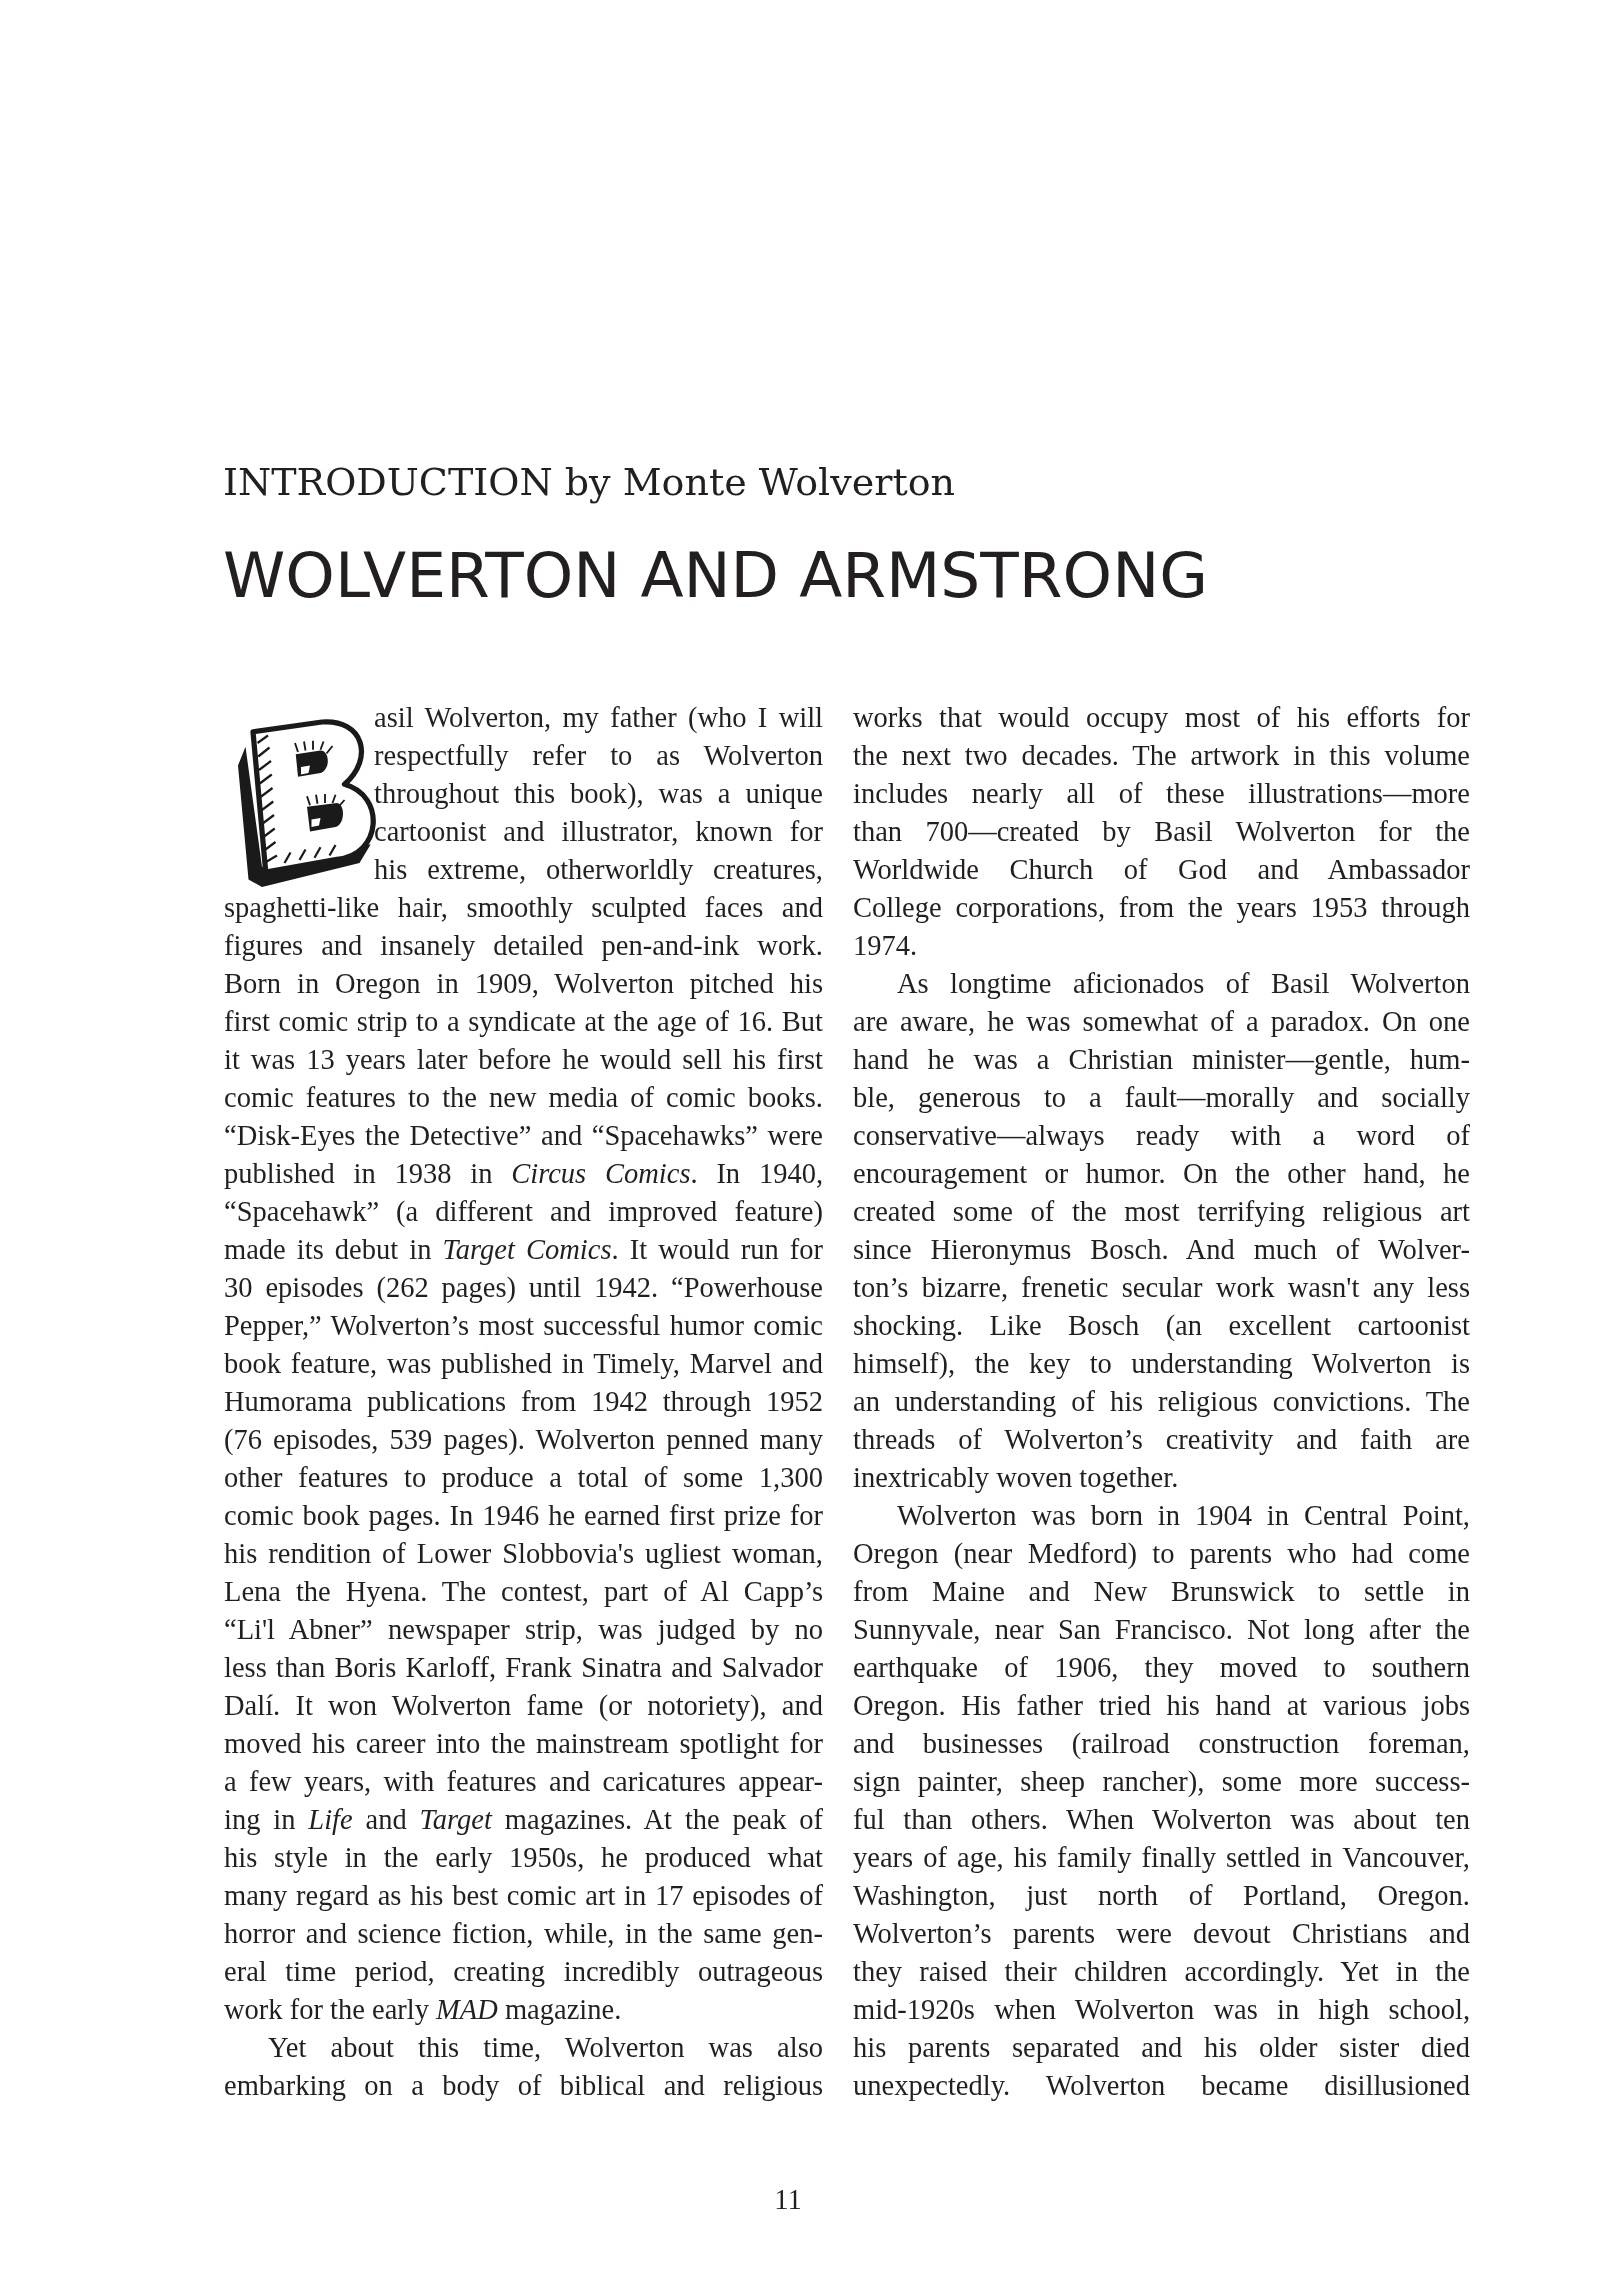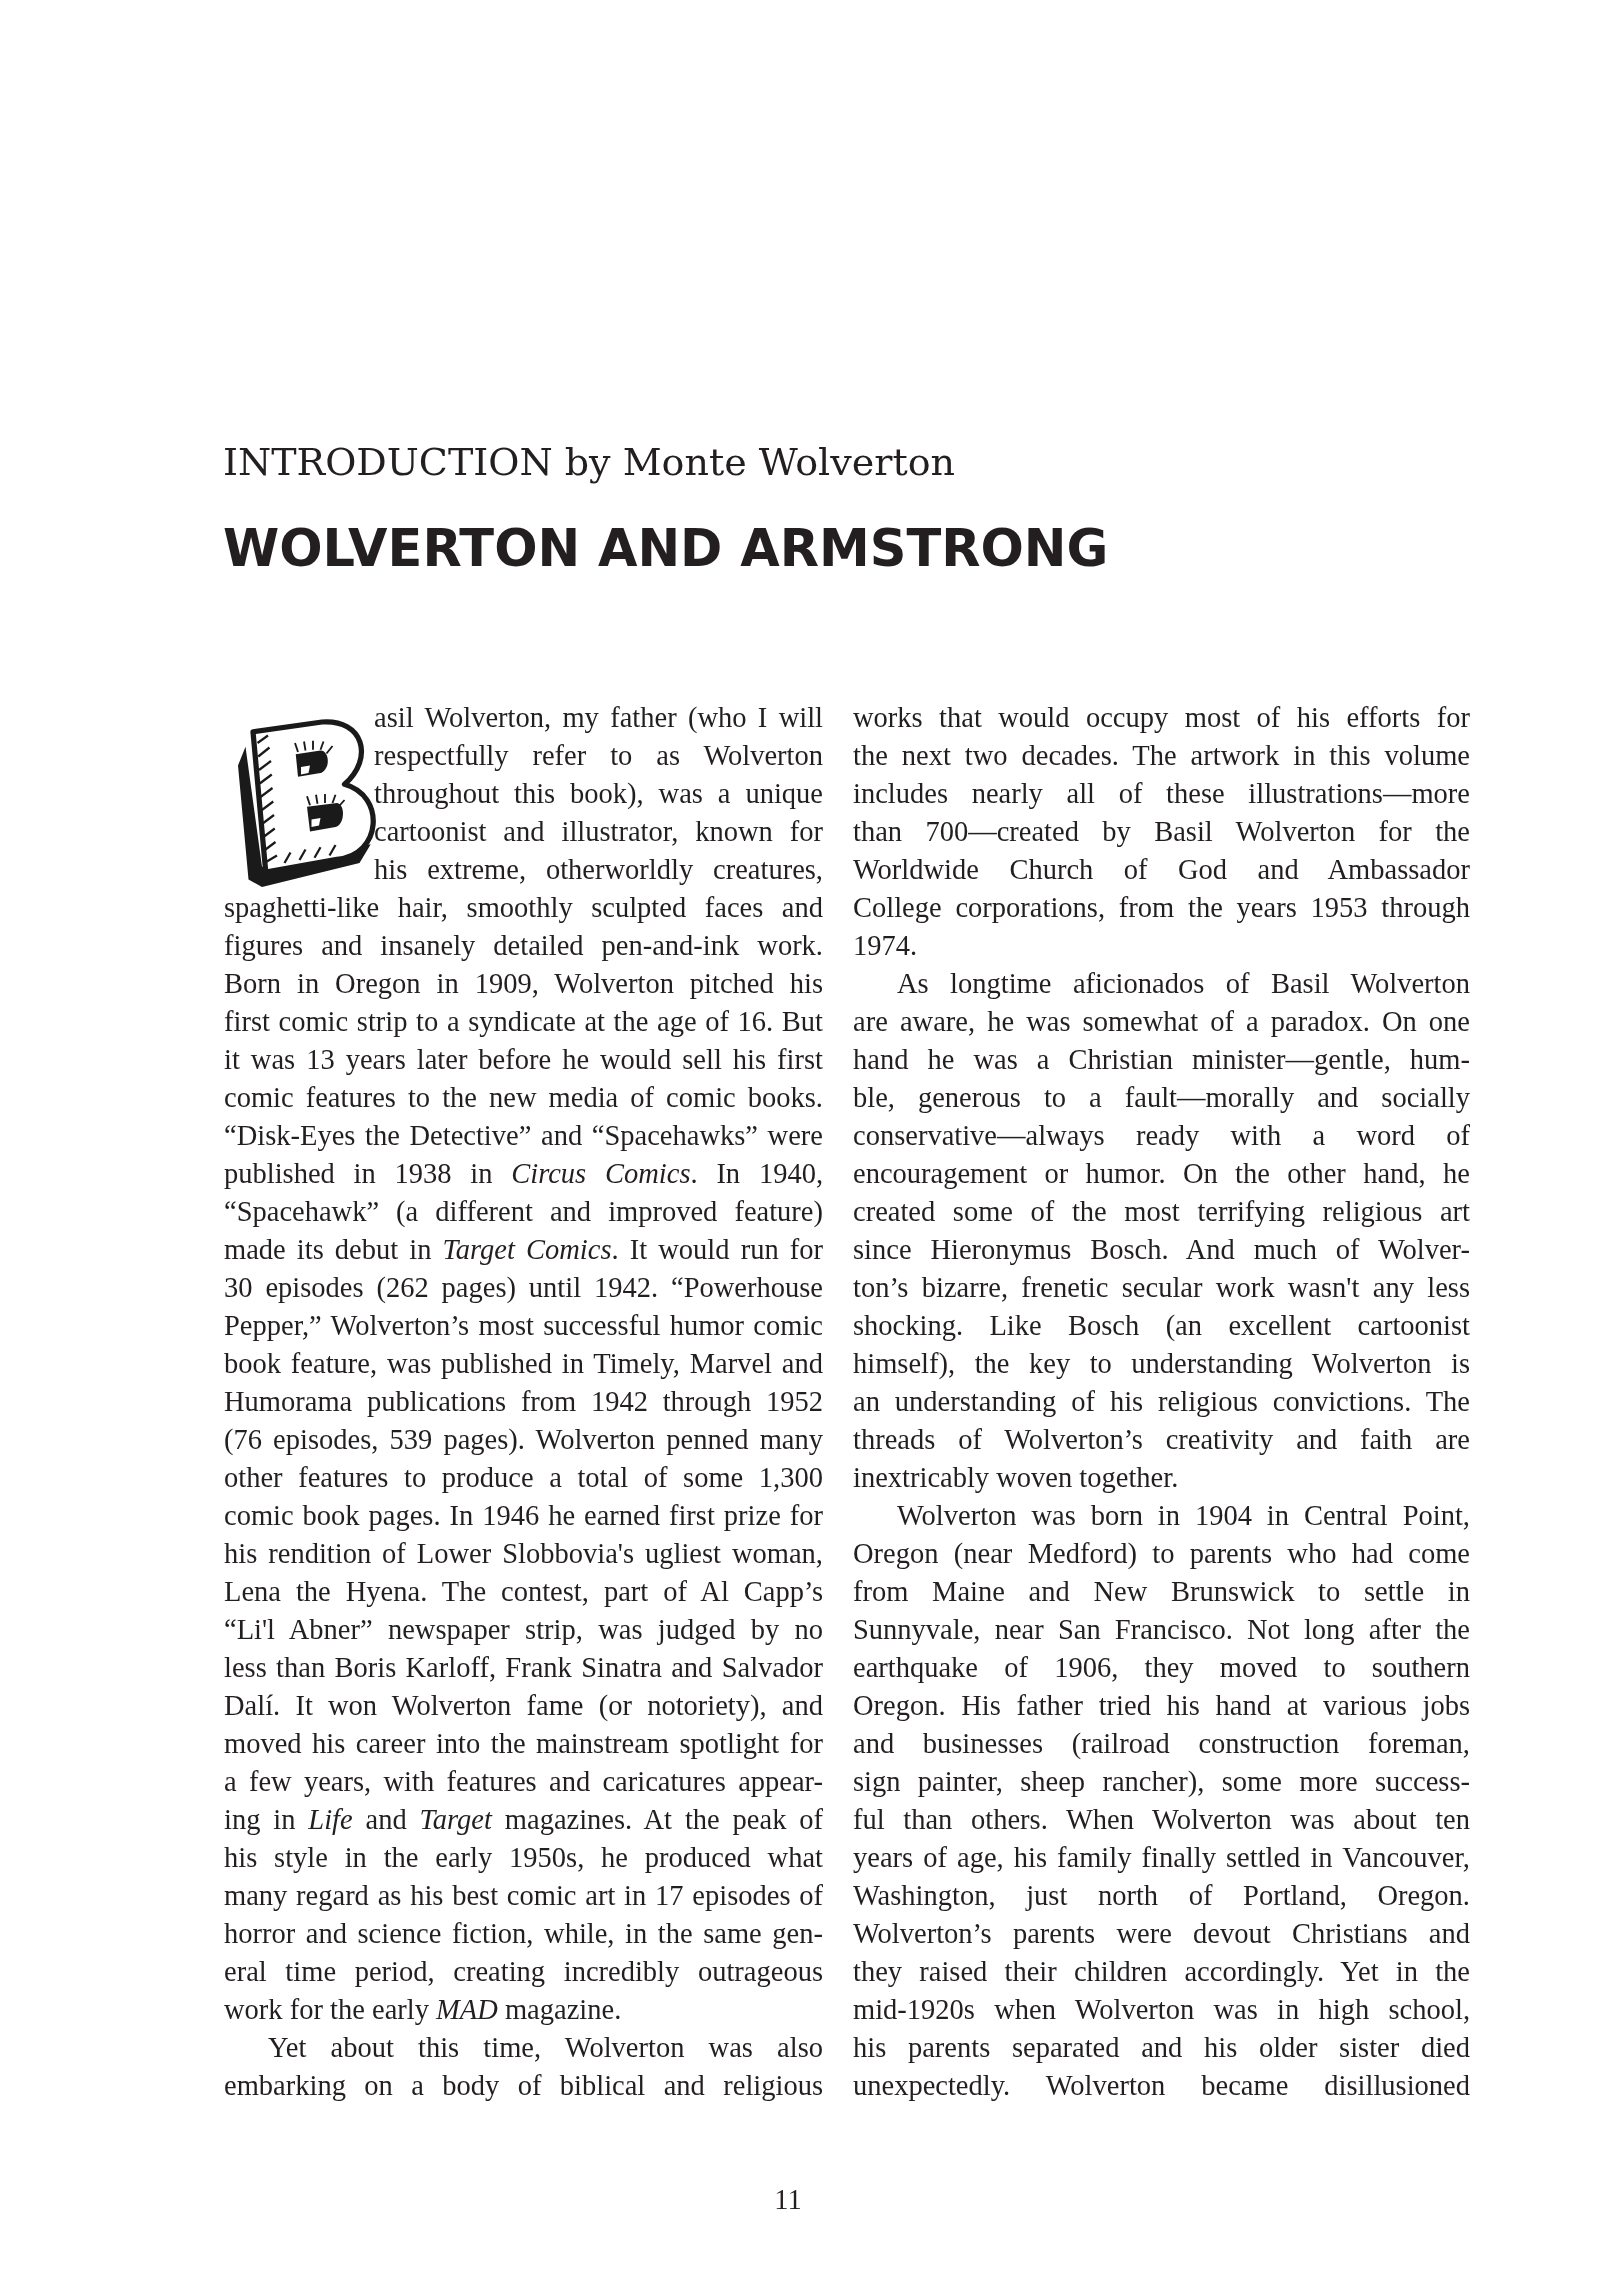--- a/index.html
+++ b/index.html
@@ -1,25 +1,25 @@
 <!DOCTYPE html>
 <html style="font-size:12px"><head>
 <meta charset="utf-8">
 <style>
   html, body { margin: 0; padding: 0; background: #ffffff; }
   body { width: 1624px; height: 2295px; position: relative; overflow: hidden; color: #231f20; }
   .kicker {
-    position: absolute; left: 223px; top: 440px;
+    position: absolute; left: 223px; top: 460px;
     font-family: "DejaVu Serif", "Liberation Serif", serif;
     font-size: 38px; letter-spacing: 0px; font-weight: normal; white-space: nowrap;
   }
   .headline {
-    position: absolute; left: 223px; top: 519px;
+    position: absolute; left: 223px; top: 539px;
     font-family: "DejaVu Sans", "Liberation Sans", sans-serif;
-    font-weight: bold; font-size: 51px; letter-spacing: 0px; white-space: nowrap;
+    font-weight: normal; font-size: 63px; letter-spacing: 0px; white-space: nowrap;
     transform: scaleX(1.0); transform-origin: left;
   }
   .col {
     position: absolute; top: 699px;
     font-family: Liberation Serif, serif;
     font-size: 28.5px; line-height: 38px; text-align: justify;
   }
   .col.left { left: 224px; width: 599px; }
   .col.right { left: 853px; width: 617px; }
   .line { display: block; text-align: justify; text-align-last: justify; white-space: nowrap; }

